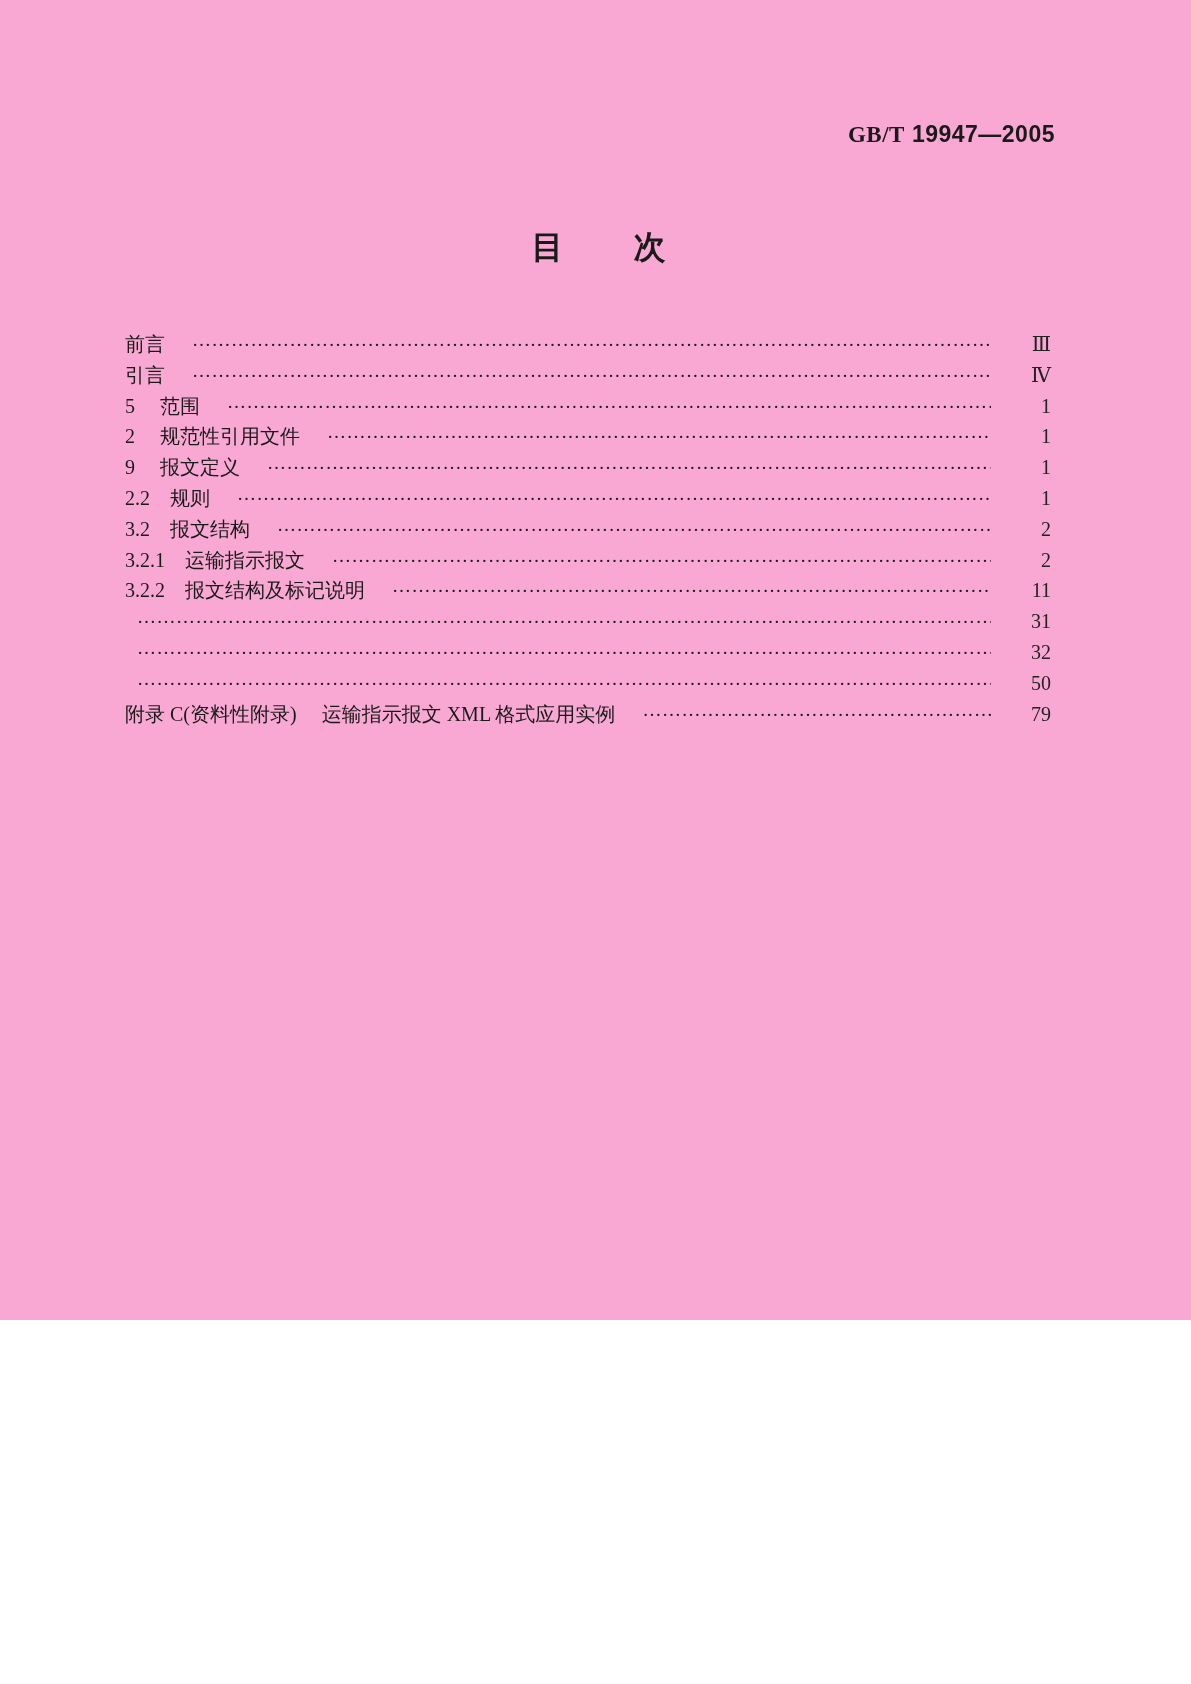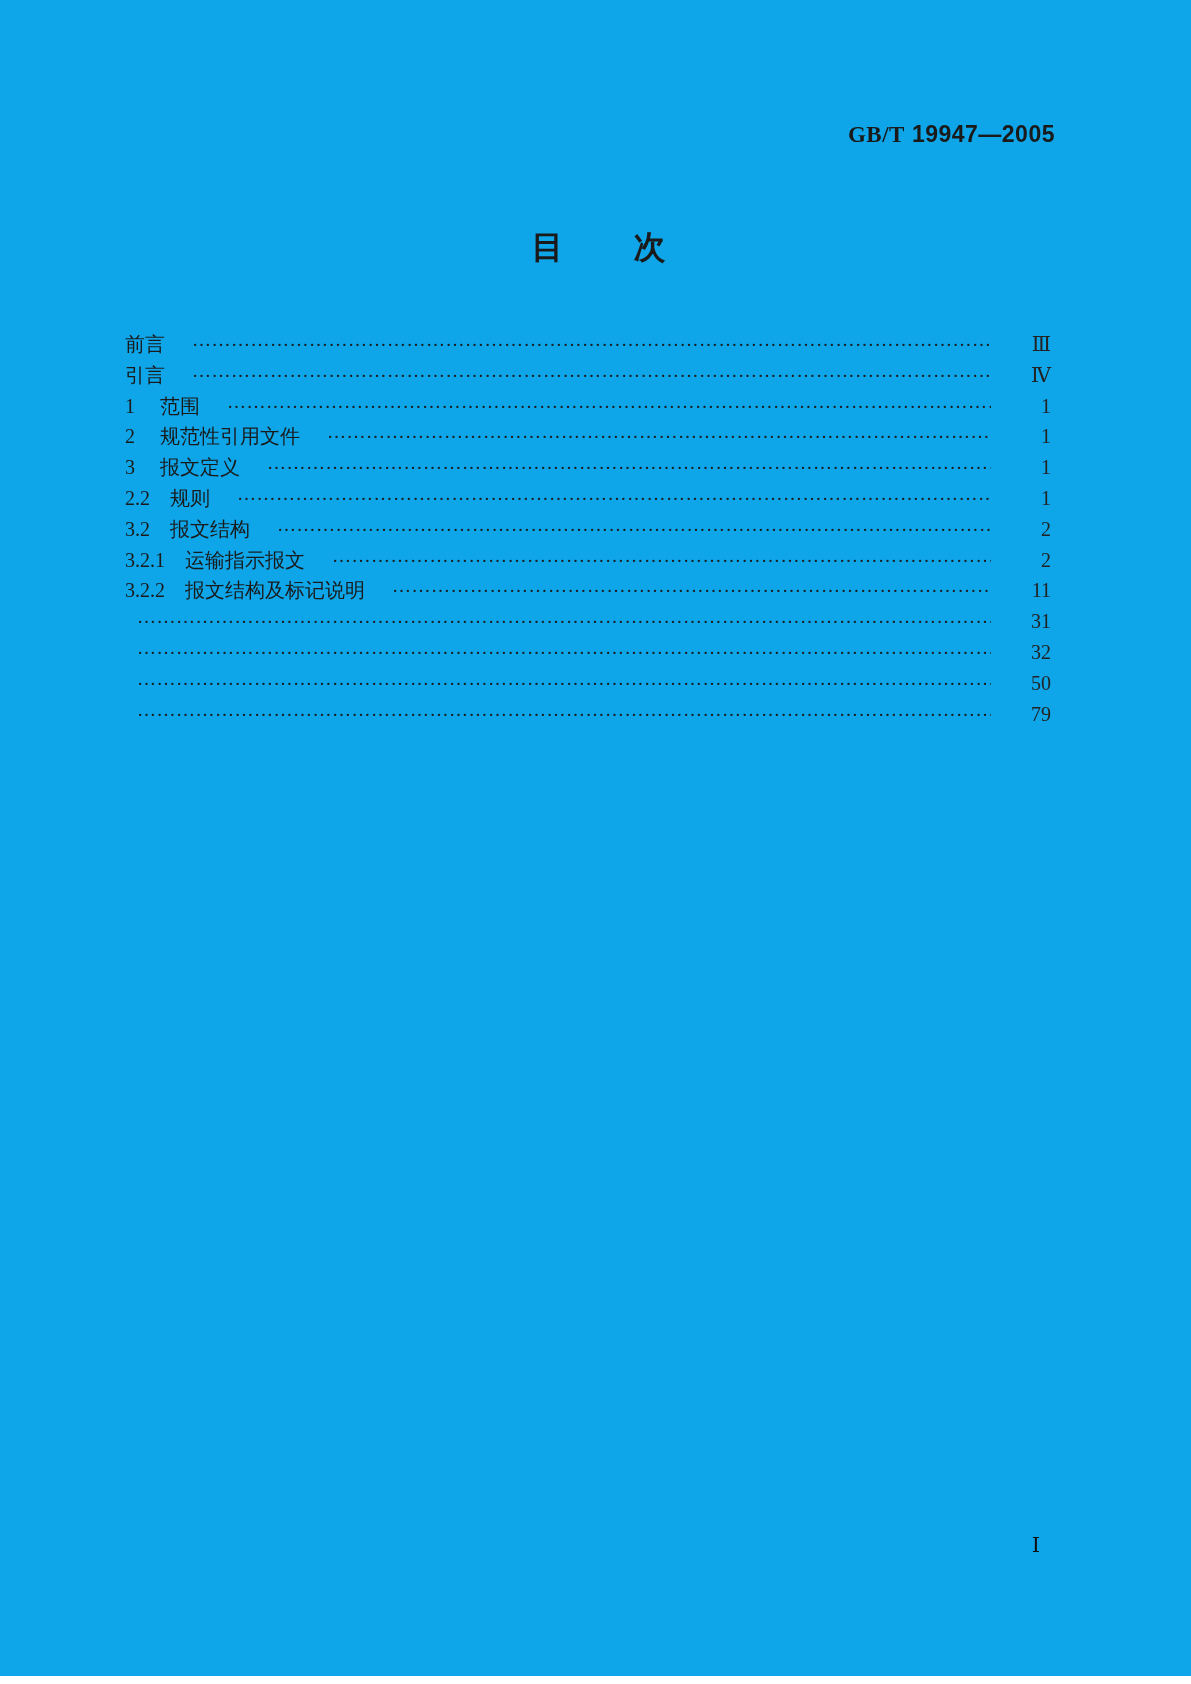--- a/index.html
+++ b/index.html
@@ -3,22 +3,22 @@
 <meta charset="utf-8">
 <style>
   html, body {
     margin: 0;
     padding: 0;
     background: #ffffff;
   }
   .page {
     position: relative;
     width: 1191px;
-    height: 1676px;
-    background: #0ea5e9;
+    height: 1320px;
+    background: #f9a8d4;
     color: #1a1a1a;
     font-family: "Liberation Serif", "DejaVu Serif", serif;
     overflow: hidden;
   }
   .doc-header {
     position: absolute;
     top: 121px;
     right: 136px;
     font-size: 23px;
     font-weight: bold;
@@ -111,31 +111,31 @@
       <span class="toc-label">前言</span>
       <span class="toc-leader">………………………………………………………………………………………………………………………………………………………………………………………………………………………………………………</span>
       <span class="toc-page">Ⅲ</span>
     </div>
     <div class="toc-row">
       <span class="toc-label">引言</span>
       <span class="toc-leader">………………………………………………………………………………………………………………………………………………………………………………………………………………………………………………</span>
       <span class="toc-page">Ⅳ</span>
     </div>
     <div class="toc-row">
-      <span class="toc-label">1　 范围</span>
+      <span class="toc-label">5　 范围</span>
       <span class="toc-leader">………………………………………………………………………………………………………………………………………………………………………………………………………………………………………………</span>
       <span class="toc-page">1</span>
     </div>
     <div class="toc-row">
       <span class="toc-label">2　 规范性引用文件</span>
       <span class="toc-leader">………………………………………………………………………………………………………………………………………………………………………………………………………………………………………………</span>
       <span class="toc-page">1</span>
     </div>
     <div class="toc-row">
-      <span class="toc-label">3　 报文定义</span>
+      <span class="toc-label">9　 报文定义</span>
       <span class="toc-leader">………………………………………………………………………………………………………………………………………………………………………………………………………………………………………………</span>
       <span class="toc-page">1</span>
     </div>
     <div class="toc-row">
       <span class="toc-label">2.2　规则</span>
       <span class="toc-leader">………………………………………………………………………………………………………………………………………………………………………………………………………………………………………………</span>
       <span class="toc-page">1</span>
     </div>
     <div class="toc-row">
       <span class="toc-label">3.2　报文结构</span>
@@ -158,20 +158,21 @@
     </div>
     <div class="toc-row">
       <span class="toc-leader">………………………………………………………………………………………………………………………………………………………………………………………………………………………………………………</span>
       <span class="toc-page">32</span>
     </div>
     <div class="toc-row">
       <span class="toc-leader">………………………………………………………………………………………………………………………………………………………………………………………………………………………………………………</span>
       <span class="toc-page">50</span>
     </div>
     <div class="toc-row">
+      <span class="toc-label">附录 C(资料性附录)　 运输指示报文 XML 格式应用实例</span>
       <span class="toc-leader">………………………………………………………………………………………………………………………………………………………………………………………………………………………………………………</span>
       <span class="toc-page">79</span>
     </div>
   </div>
 
   <div class="folio">Ⅰ</div>
 
 </div>
 
 </body></html>

